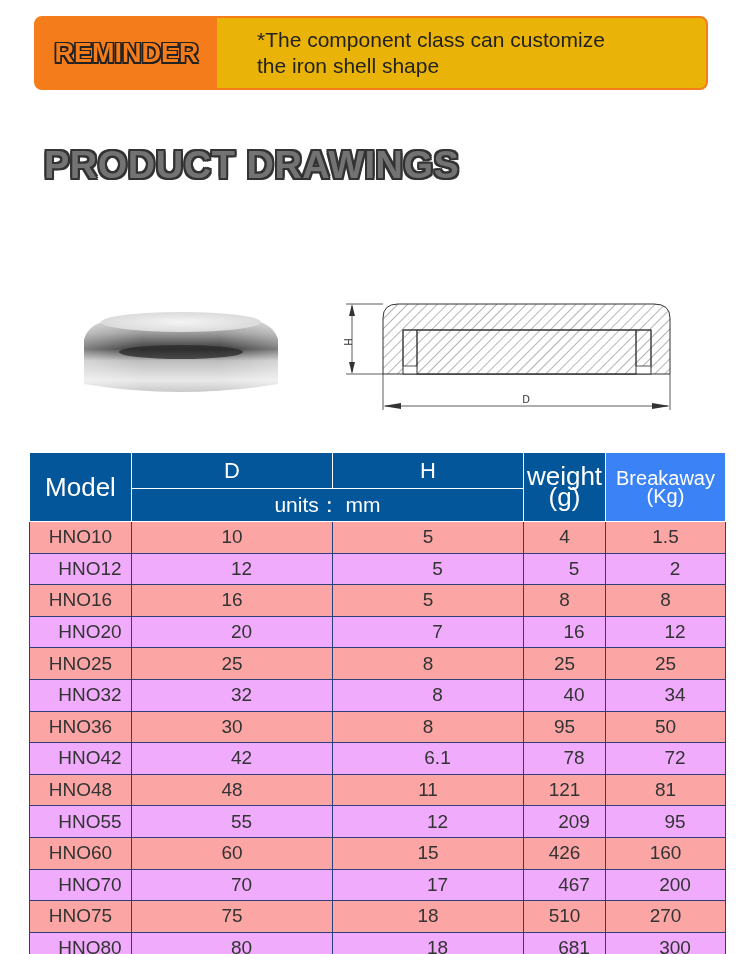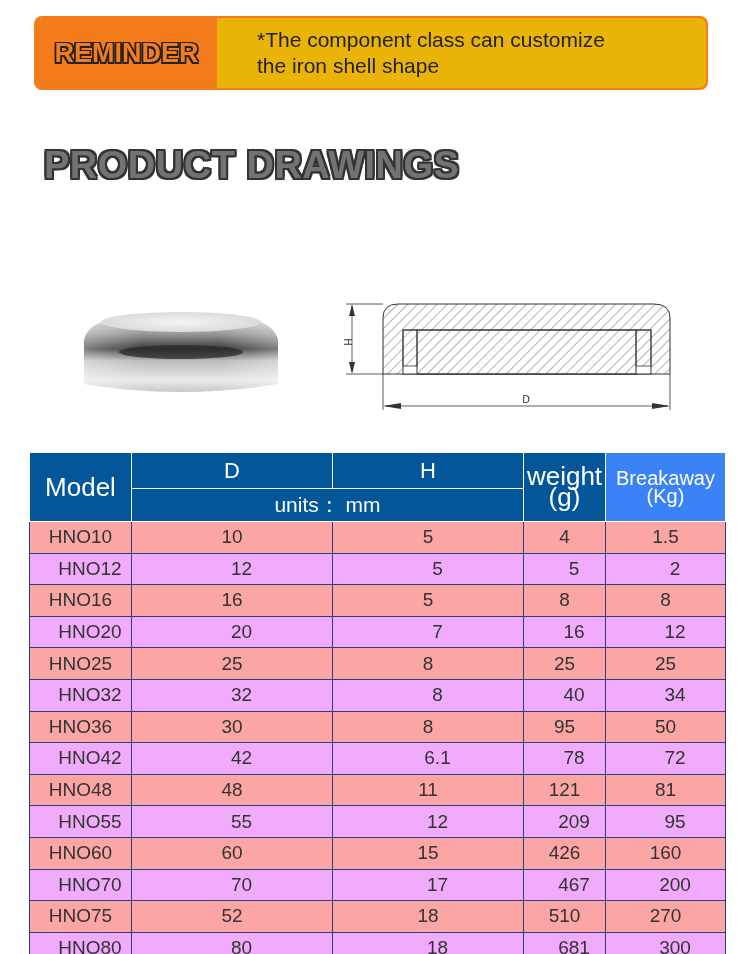--- a/index.html
+++ b/index.html
@@ -240,21 +240,21 @@
       </tr>
     <tr class="gray">
         <td>HNO70</td>
         <td>70</td>
         <td>17</td>
         <td>467</td>
         <td>200</td>
       </tr>
     <tr class="white">
         <td>HNO75</td>
-        <td>52</td>
+        <td>75</td>
         <td>18</td>
         <td>510</td>
         <td>270</td>
       </tr>
     <tr class="gray">
         <td>HNO80</td>
         <td>80</td>
         <td>18</td>
         <td>681</td>
         <td>300</td>

